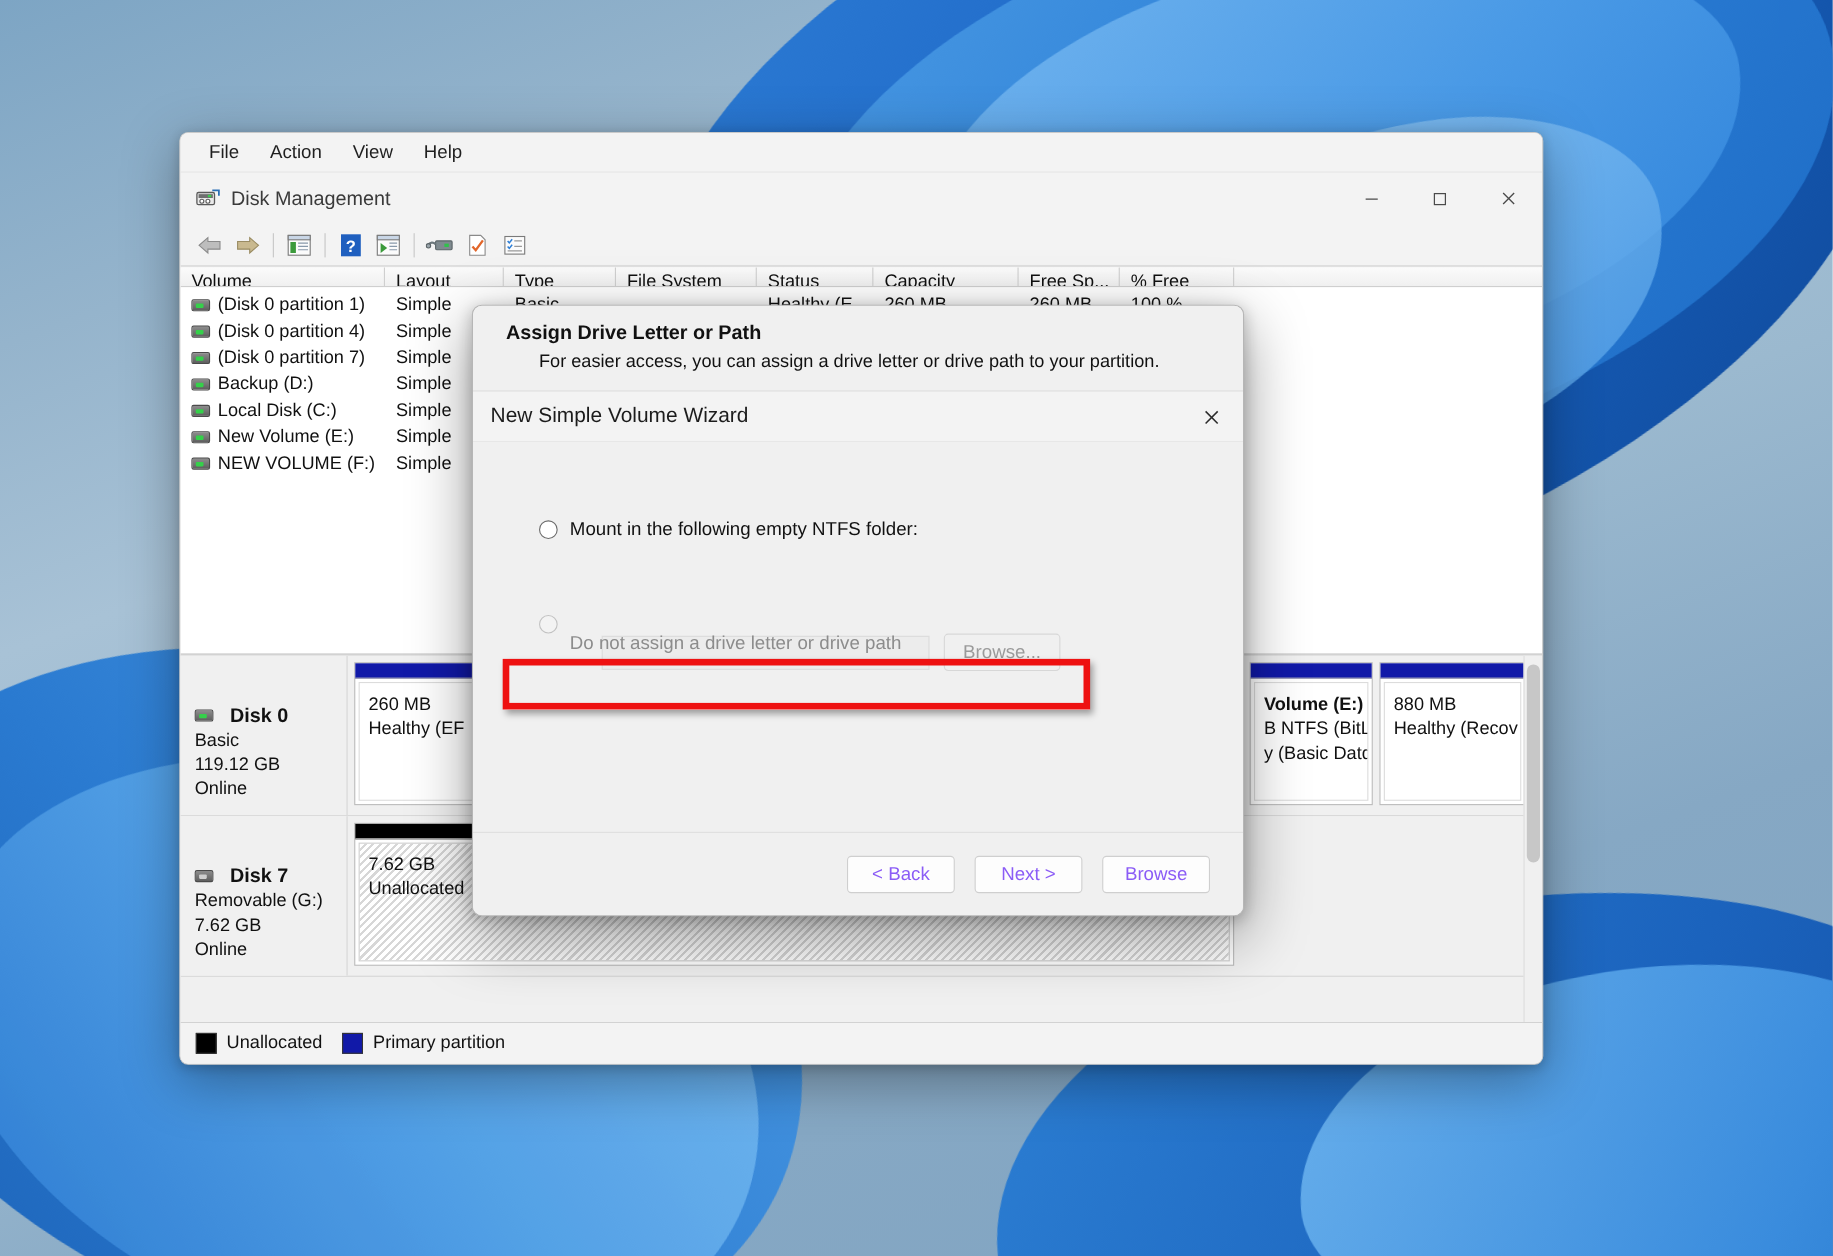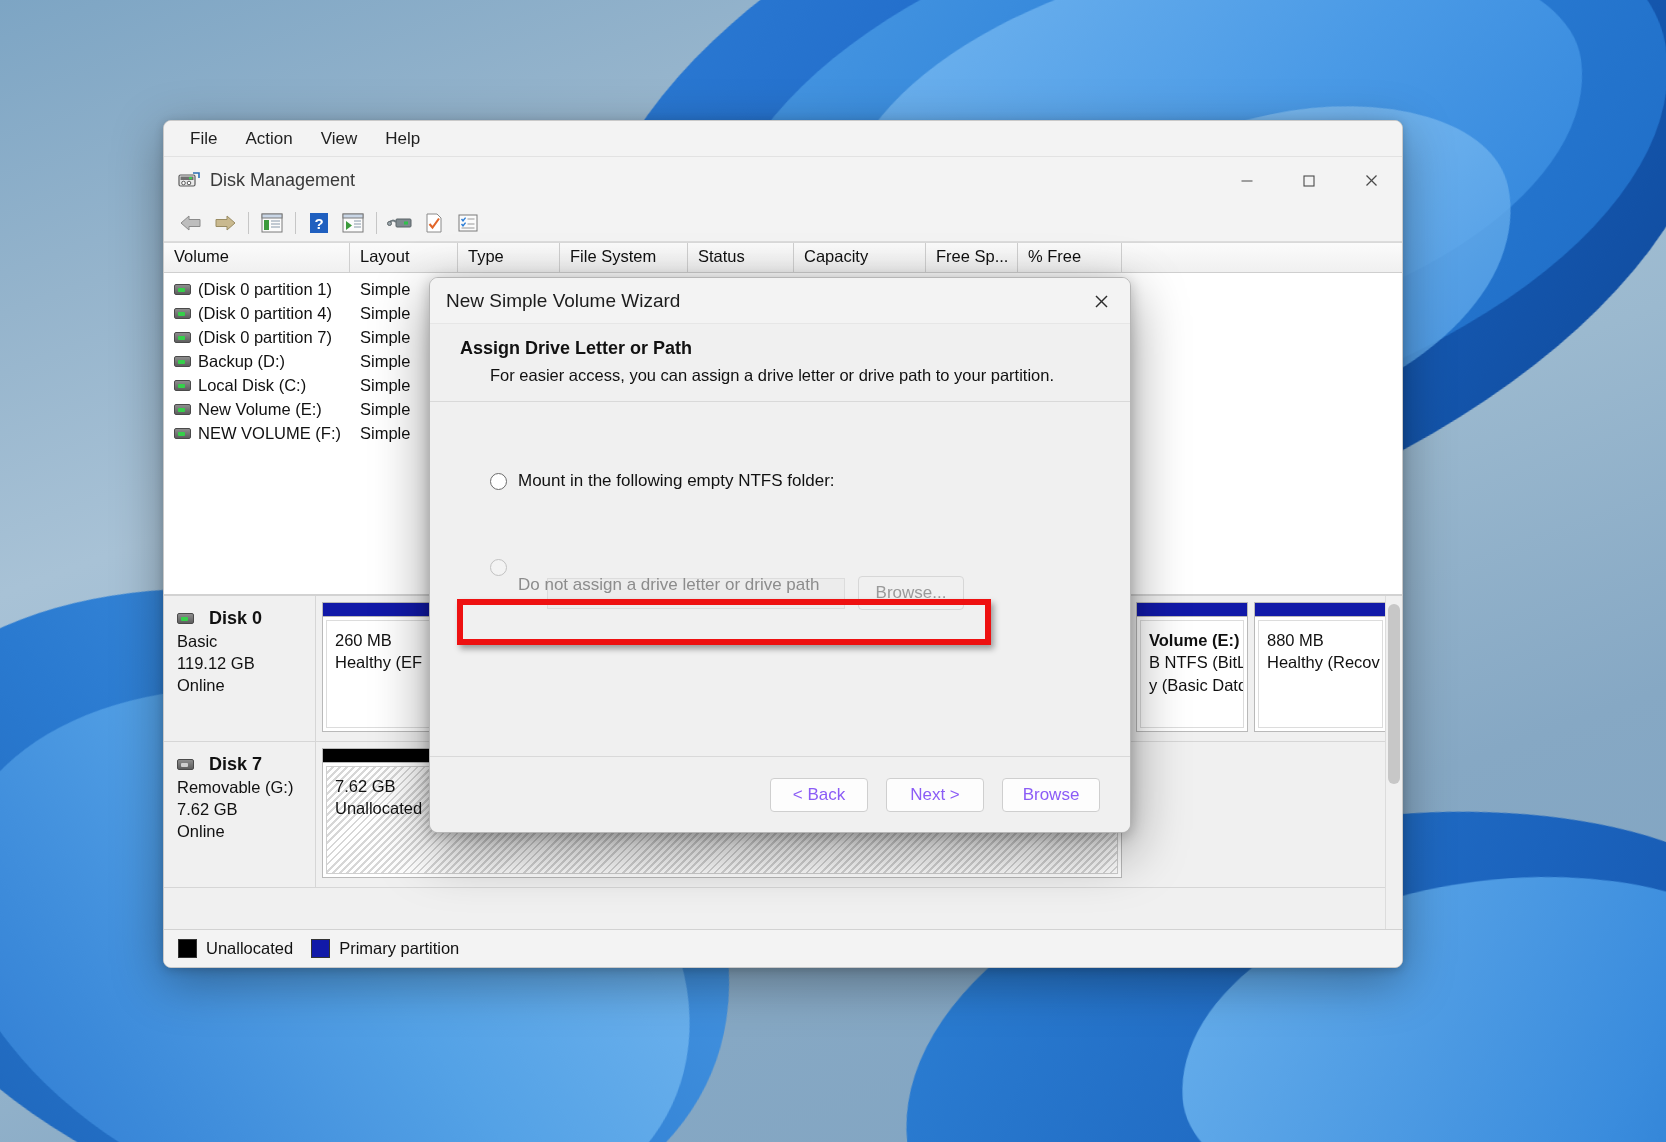--- a/index.html
+++ b/index.html
@@ -132,21 +132,21 @@
   
   #vol-list {
     flex: 0 0 auto;
     background: #fff;
     border-top: 1px solid #d9d9d9;
     height: 352px;
     position: relative;
     overflow: hidden;
   }
   #vol-header {
-    display: flex; height: 30px;
+    display: flex; height: 18px;
     background: linear-gradient(#fbfbfb,#f0f0f0);
     border-bottom: 1px solid #cfcfcf;
     justify-content: flex-end;
   }
   .vh {
     font-size: 16.5px; color: #101010;
     padding: 4px 0 0 10px;
     border-right: 1px solid #cfcfcf;
     overflow: hidden; white-space: nowrap;
   }
@@ -180,21 +180,21 @@
     border-bottom: 1px solid #d6d6d6;
     background: #f0f0f0;
     height: 146px;
   }
   .disk-info {
     width: 152px; flex: 0 0 152px;
     padding: 12px 0 0 13px;
     border-right: 1px solid #d6d6d6;
     background: #f0f0f0;
   }
-  .disk-title { display:flex; align-items:center; }
+  .disk-title { display:flex; align-items:center;margin-top:32px; }
   .disk-title .lbl { font-size: 18px; font-weight: bold; color:#111; margin-left: 8px; }
   .disk-meta { font-size: 16.5px; color:#111; margin-top: 3px; }
   .disk-parts {
     flex: 1 1 auto; display:flex; align-items:flex-start;
     padding: 6px 6px 0 6px;
     position: relative;
   }
   .part {
     height: 130px;
     border: 1px solid #b9b9b9;
@@ -609,35 +609,35 @@
     </div>
     <div class="lg-item">
       <span class="lg-sw" style="background:#1119a8"></span>
       <span class="lg-txt">Primary partition</span>
     </div>
   </div>
 </div>
 
 <div id="wizard">
 
+  <div id="wz-head">
+    <div class="h">Assign Drive Letter or Path</div>
+    <div class="s">For easier access, you can assign a drive letter or drive path to your partition.</div>
+  </div>
+
   <div id="wz-title">
     <span class="t">New Simple Volume Wizard</span>
     <div id="wz-close">
       <svg width="17" height="17" viewBox="0 0 17 17">
           <line x1="3" y1="3" x2="14" y2="14" stroke="currentColor" stroke-width="1.4"></line>
           <line x1="14" y1="3" x2="3" y2="14" stroke="currentColor" stroke-width="1.4"></line>
         </svg>
     </div>
   </div>
 
-  <div id="wz-head">
-    <div class="h">Assign Drive Letter or Path</div>
-    <div class="s">For easier access, you can assign a drive letter or drive path to your partition.</div>
-  </div>
-
   <div id="wz-body">
 
 
     <div class="opt-row" style="margin-top:6px">
       <span class="radio"></span>
       <span class="opt-lbl">Mount in the following empty NTFS folder:</span>
     </div>
 
     <div id="mount-path" placeholder=""></div>
     <div id="browse-btn">Browse...</div>

